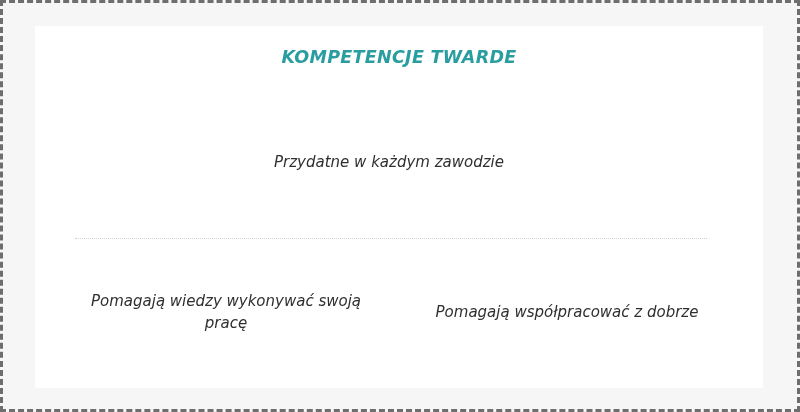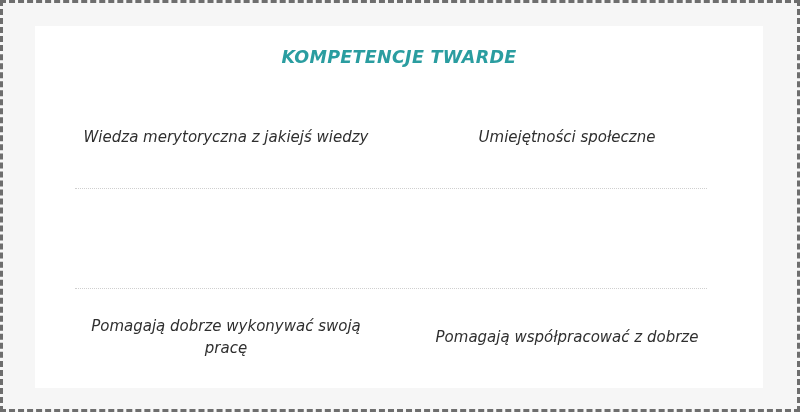--- a/index.html
+++ b/index.html
@@ -111,29 +111,26 @@
 <div id="infographic-frame">
 
   <div id="comparison-card">
 
     <div id="comparison-table">
 
       <div class="table-header-row">
         <div class="col-header">KOMPETENCJE TWARDE</div>
       </div>
 
-      <div class="table-row">
-        <div class="cell left-col">Wiedza merytoryczna z jakiejś wiedzy</div>
-        <div class="cell right-col">Umiejętności społeczne</div>
-      </div>
 
 
       <div class="table-row">
+        <div class="cell right-col">Przydatne w każdym zawodzie</div>
       </div>
 
       <div class="table-row">
-        <div class="cell left-col">Pomagają dobrze wykonywać swoją pracę</div>
+        <div class="cell left-col">Pomagają wiedzy wykonywać swoją pracę</div>
         <div class="cell right-col">Pomagają współpracować z dobrze</div>
       </div>
 
     </div>
   </div>
 </div>
 
 </body></html>

